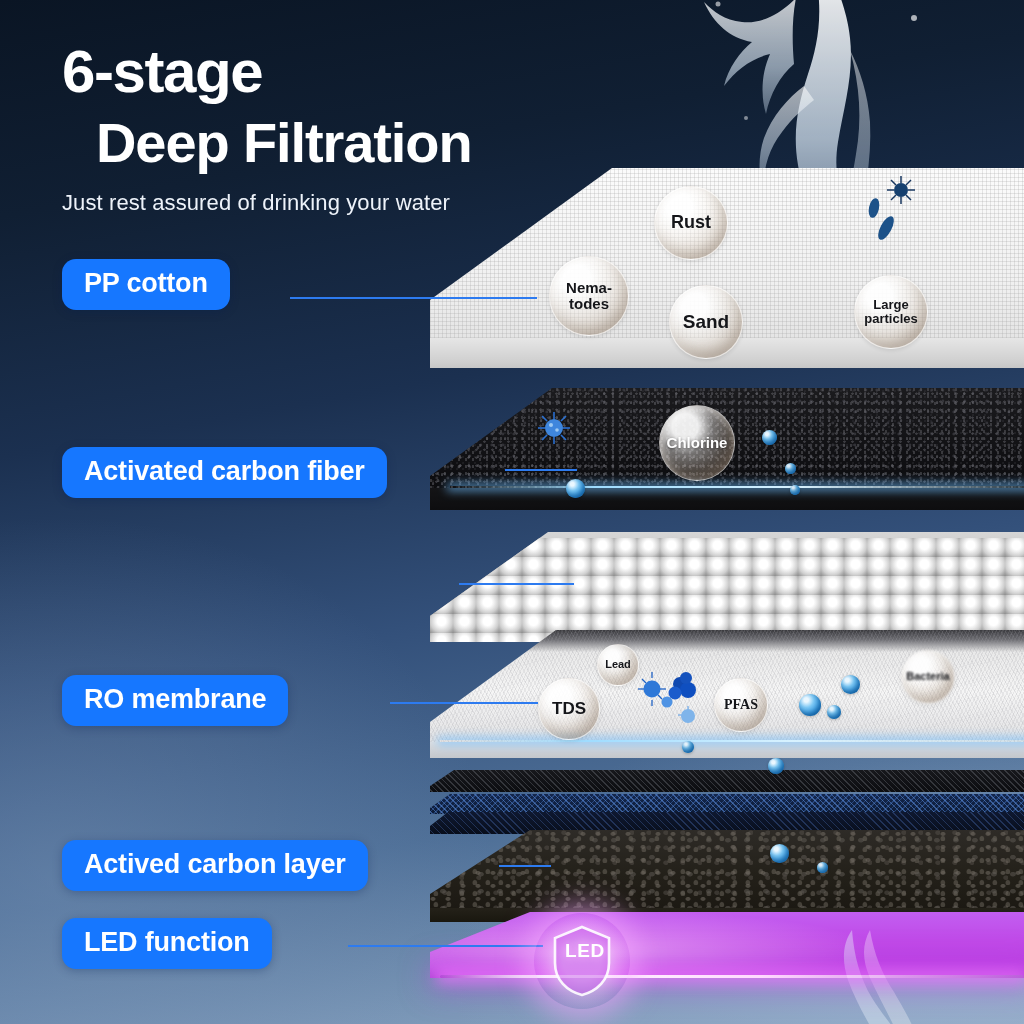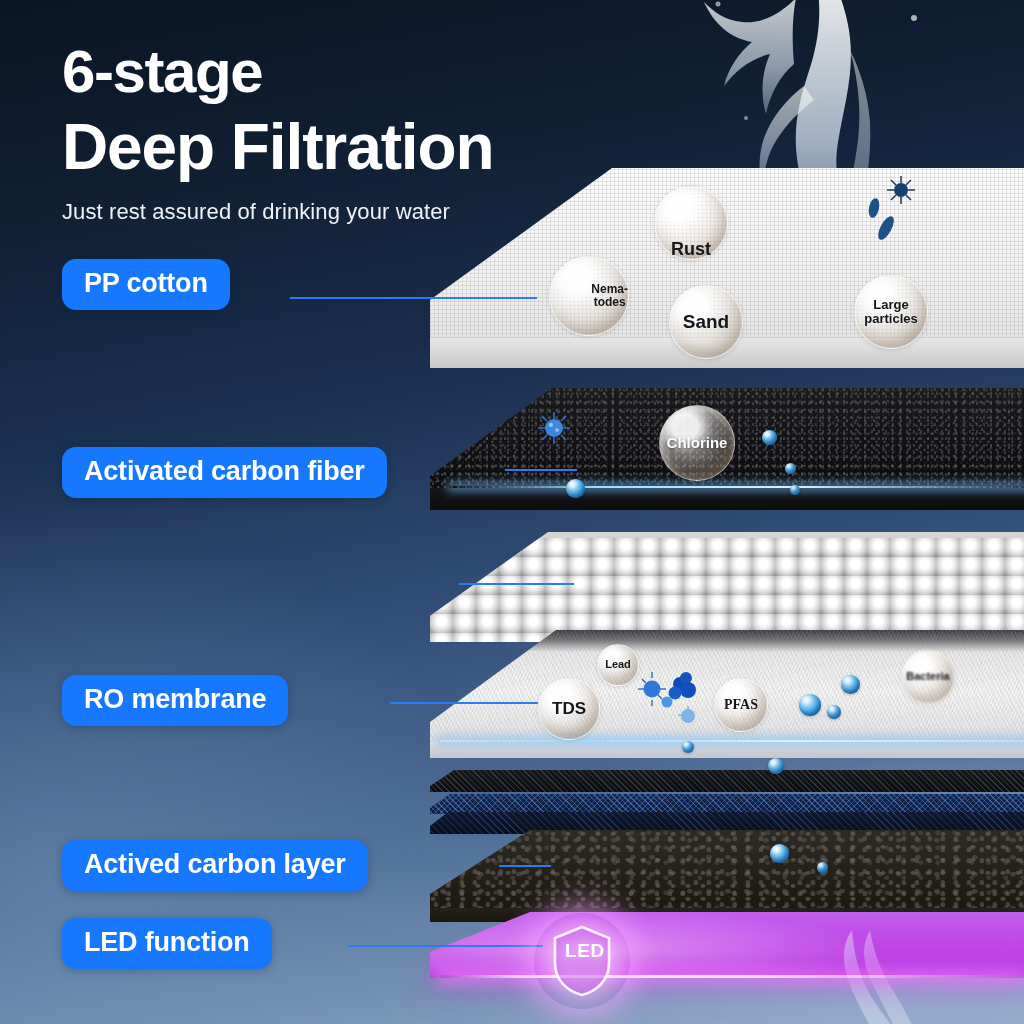--- a/index.html
+++ b/index.html
@@ -29,22 +29,22 @@
   #splash-top { top:-10px; left:700px; width:260px; height:250px; opacity:.95; }
   #splash-bottom { top:930px; left:838px; width:150px; height:110px; opacity:.8; }
 
   
   #headline { position:absolute; left:62px; top:40px; z-index:30; }
   #title-1 {
     font-size:60px; font-weight:800; color:#ffffff; letter-spacing:-1.4px;
     line-height:1.06;
   }
   #title-2 {
-    font-size:64px; font-weight:800; color:#ffffff; letter-spacing:-1.1px;
-    line-height:1.18; margin-top:6px;
+    font-size:56px; font-weight:800; color:#ffffff; letter-spacing:-1.1px;
+    line-height:1.18; margin-top:6px;margin-left:34px;
   }
   #subtitle {
     font-size:22px; font-weight:400; color:#eef3fa; margin-top:14px;
     letter-spacing:.1px;
   }
 
   
   #layers { position:absolute; inset:0; z-index:10; }
   .slab { position:absolute; overflow:hidden; }
 
@@ -272,24 +272,24 @@
     </div>
     <div class="glow-line" style="left:440px; top:975px; width:584px; z-index:14;"></div>
 
     <svg id="splash-bottom" class="splash" viewBox="0 0 150 110">
       <path d="M14 0 C16 26 22 48 34 68 C44 84 56 98 64 110 L40 110 C30 92 18 72 10 50 C4 32 4 14 14 0 Z" fill="#e4eef8" opacity=".55"></path>
       <path d="M32 0 C36 24 44 44 56 62 C64 76 74 92 80 110 L62 110 C54 90 42 70 32 48 C24 30 24 14 32 0 Z" fill="#ffffff" opacity=".4"></path>
     </svg>
 
   </div>
 
-  <div class="bubble bubble-dark" style="left:654px; top:186px; width:74px; height:74px; font-size:18px;align-items:flex-end;">
+  <div class="bubble bubble-dark" style="left:654px; top:186px; width:74px; height:74px; font-size:18px;">
     <span>Rust</span>
   </div>
-  <div class="bubble bubble-dark" style="left:549px; top:256px; width:80px; height:80px; font-size:12px; white-space:pre-line;justify-content:flex-end;">
+  <div class="bubble bubble-dark" style="left:549px; top:256px; width:80px; height:80px; font-size:15px; white-space:pre-line;">
     <span>Nema-
 todes</span>
   </div>
   <div class="bubble bubble-dark" style="left:669px; top:285px; width:74px; height:74px; font-size:19px;">
     <span>Sand</span>
   </div>
   <div class="bubble bubble-dark" style="left:854px; top:275px; width:74px; height:74px; font-size:13px; white-space:pre-line;">
     <span>Large
 particles</span>
   </div>

